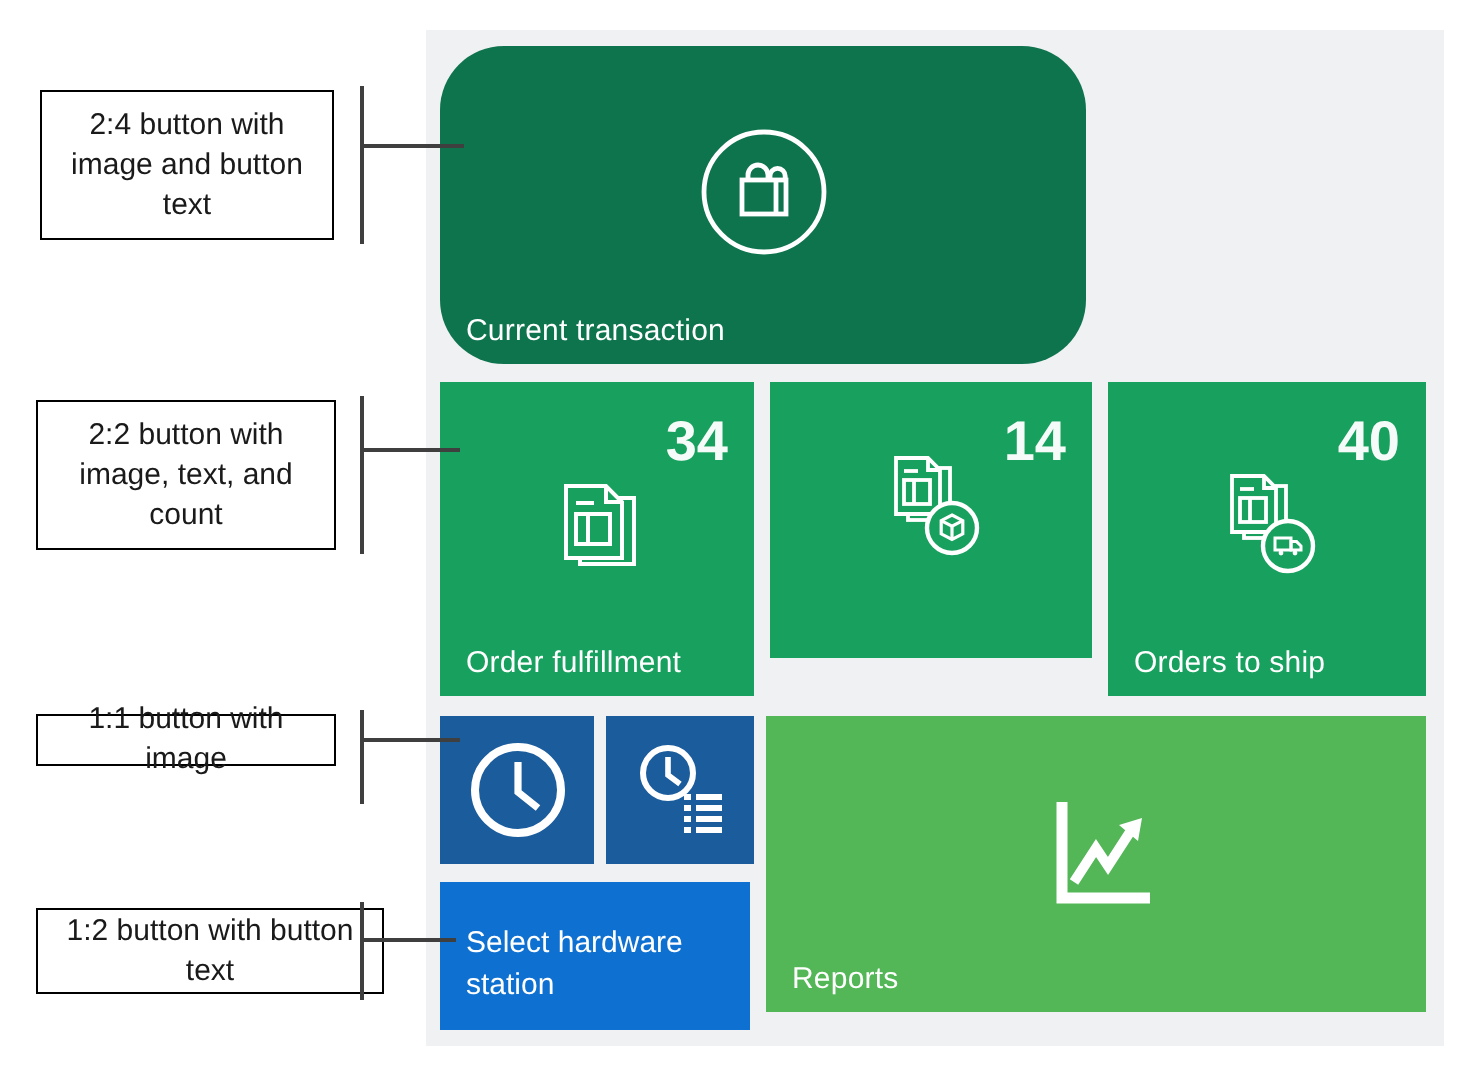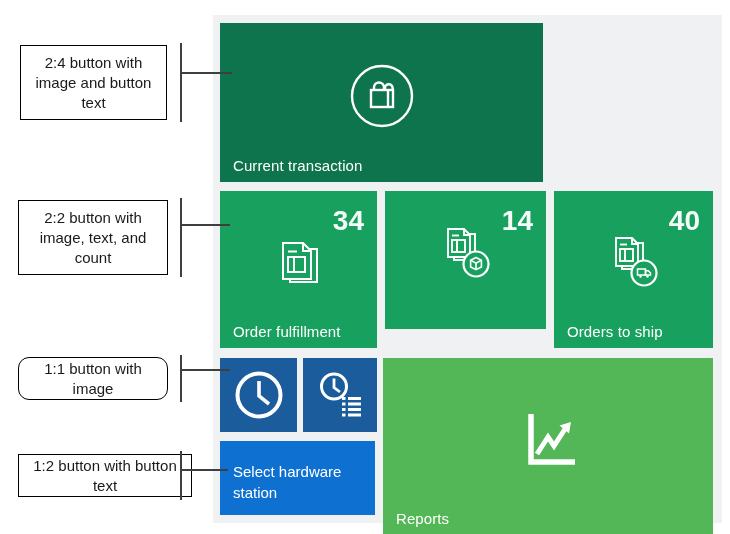--- a/index.html
+++ b/index.html
@@ -20,21 +20,21 @@
   .panel{position:absolute;left:213px;top:15px;width:509px;height:508px;background:#f0f1f2;}
   .tile{position:absolute;box-sizing:border-box;cursor:pointer;}
   .tile .label{
     position:absolute;left:13px;bottom:8px;color:#ffffff;font-size:15px;
     white-space:nowrap;letter-spacing:.1px;
   }
   .tile .count{
     position:absolute;top:14px;right:13px;color:rgba(255,255,255,.96);
     font-size:28px;font-weight:700;
   }
-  .dark-green{background:#0e744e;color:#0e744e;}
+  .dark-green{background:#0e744e;color:#0e744e;border-radius:32px;}
   .mid-green{background:#17a05e;color:#17a05e;}
   .light-green{background:#53b657;color:#53b657;}
   .dark-blue{background:#1b5c9d;color:#1b5c9d;}
   .bright-blue{background:#0e70d1;color:#0e70d1;}
   .icon-center{position:absolute;left:50%;top:46%;transform:translate(-50%,-50%);}
   svg{display:block;}
   .wrap-label{
     position:absolute;left:13px;bottom:12px;color:#fff;font-size:15px;
     line-height:21px;width:118px;
   }
@@ -43,21 +43,21 @@
 <body>
 
 <div class="stage">
 
   <div class="callout-box" style="left:20px;top:45px;width:147px;height:75px;">
     <span>2:4 button with image and button text</span>
   </div>
   <div class="callout-box" style="left:18px;top:200px;width:150px;height:75px;">
     <span>2:2 button with image, text, and count</span>
   </div>
-  <div class="callout-box" style="left:18px;top:357px;width:150px;height:43px;border-radius:11px;">
+  <div class="callout-box" style="left:18px;top:357px;width:150px;height:26px;">
     <span>1:1 button with image</span>
   </div>
   <div class="callout-box" style="left:18px;top:454px;width:174px;height:43px;">
     <span>1:2 button with button text</span>
   </div>
 
   <div class="callout-line vline" style="left:180px;top:43px;height:79px;"></div>
   <div class="callout-line hline" style="left:180px;top:72px;width:52px;"></div>
   <div class="callout-line vline" style="left:180px;top:198px;height:79px;"></div>
   <div class="callout-line hline" style="left:180px;top:224px;width:50px;"></div>
@@ -164,21 +164,21 @@
             <rect x="33" y="43.5" width="13" height="3"></rect>
         </g>
       </svg>
     </span>
   </div>
 
   <div class="tile bright-blue" style="left:220px;top:441px;width:155px;height:74px;">
     <span class="wrap-label">Select hardware station</span>
   </div>
 
-  <div class="tile light-green" style="left:383px;top:358px;width:330px;height:177px;">
+  <div class="tile light-green" style="left:383px;top:358px;width:330px;height:148px;">
     <span class="icon-center">
       <svg width="74" height="74" viewBox="0 0 74 74" fill="none" stroke="#fff">
         <path d="M20,12 V60 H64" stroke-width="5.5"></path>
         <path d="M26,52 L37,35 L43,44 L54,27" stroke-width="5"></path>
         <polygon points="60,20 58,31.5 48.5,23.5" fill="#fff" stroke="none"></polygon>
       </svg>
     </span>
     <span class="label">Reports</span>
   </div>
 

